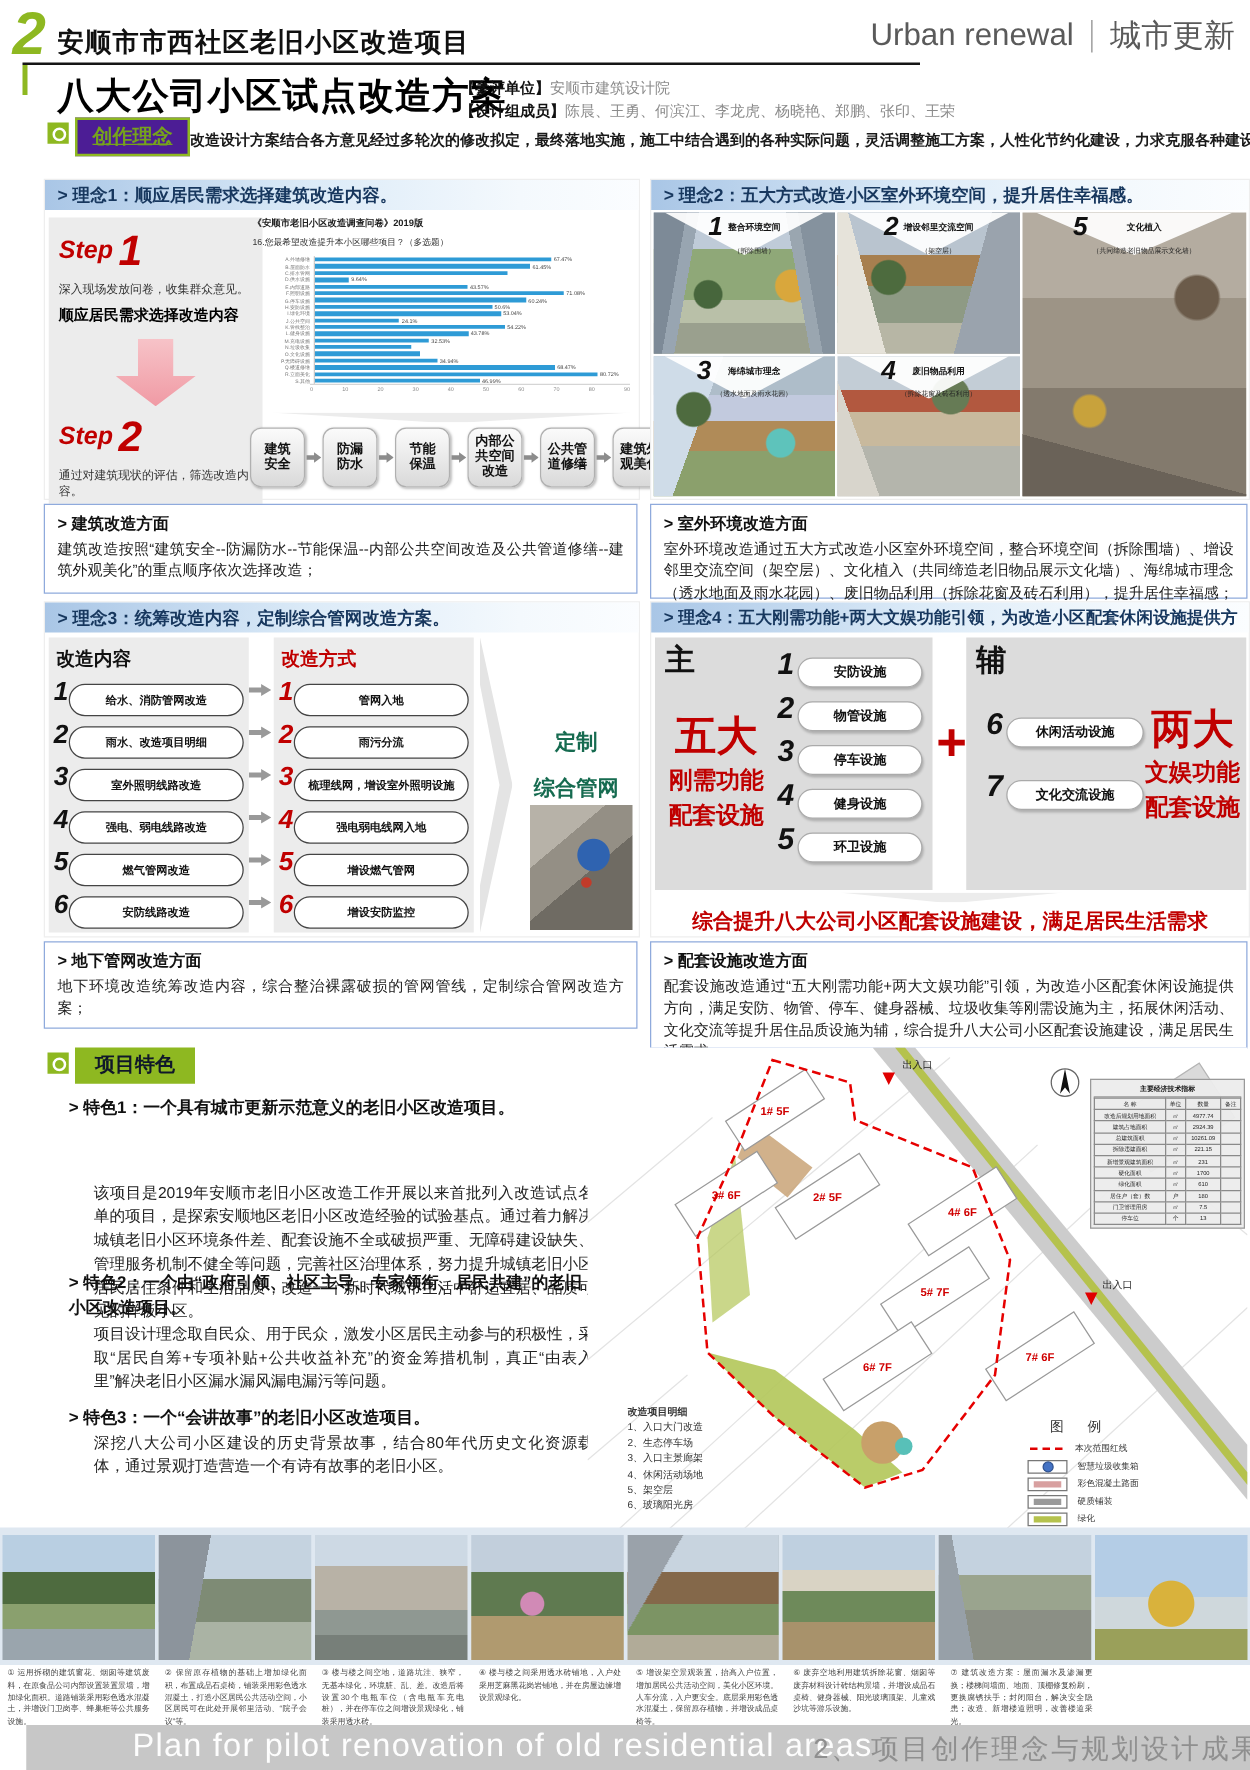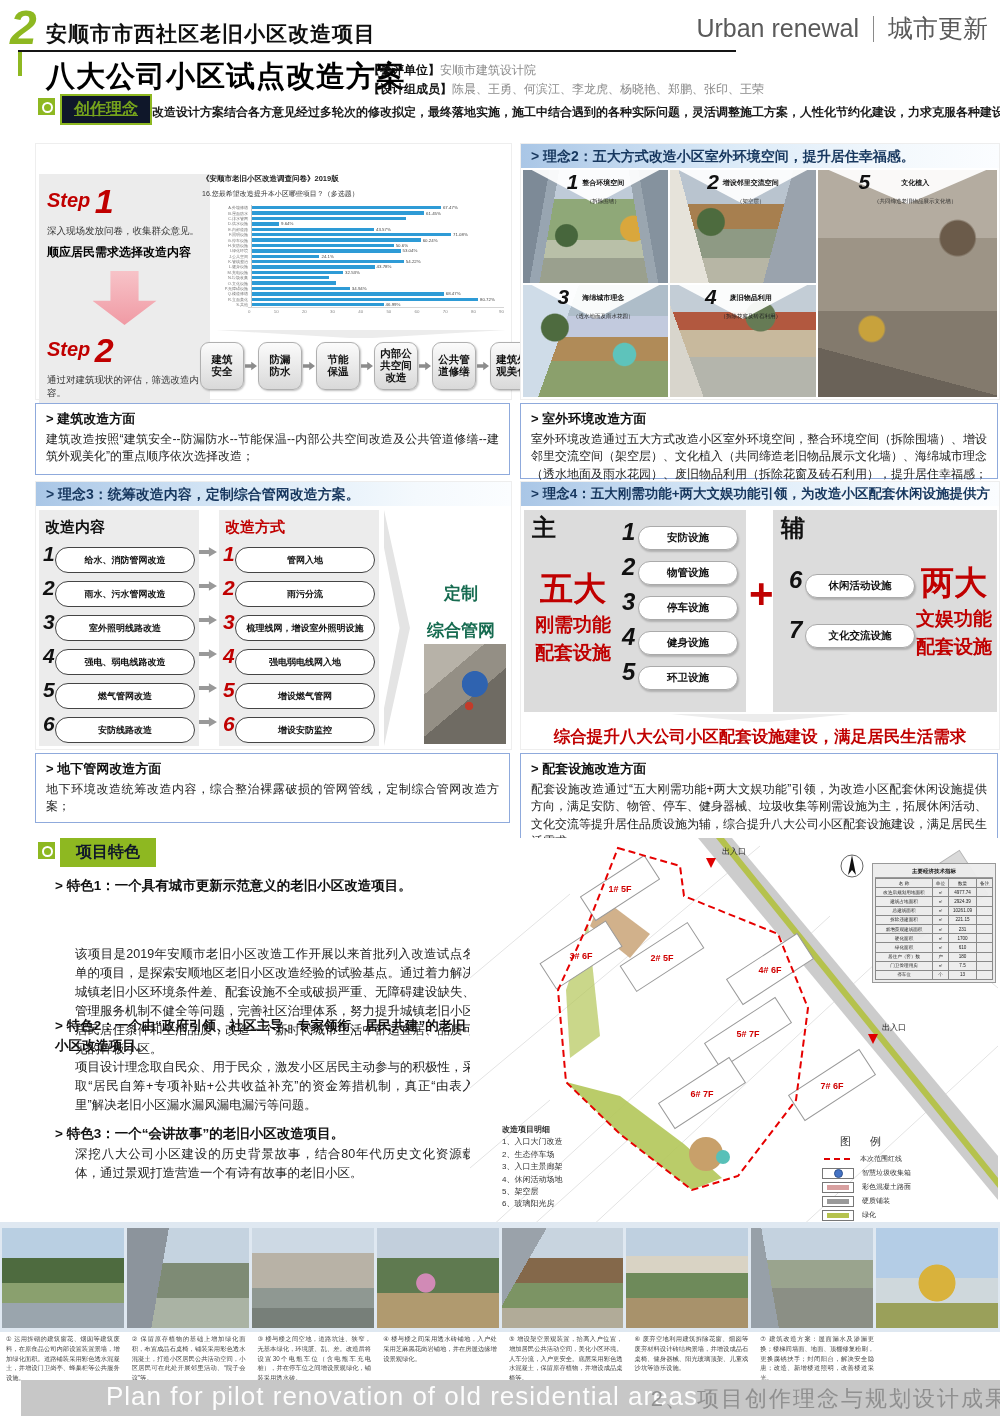--- a/index.html
+++ b/index.html
@@ -15,21 +15,21 @@
   .corner .en{padding-right:14px;}
   .corner .divider{width:1px;height:26px;background:#8a8a8a;margin-right:14px;}
   .scheme{left:46px;top:57px;font-size:29px;font-weight:900;color:#000;letter-spacing:1px;}
   .credits{left:368px;top:61px;font-size:12px;line-height:1.55;}
   .credits b{color:#111;}
   .credits span{color:#8b8b8b;}
   
   .secicon{width:17px;height:17px;background:#8eb821;position:absolute;}
   .secicon::after{content:"";position:absolute;left:4px;top:4px;width:7px;height:7px;border:2px solid #fff;border-radius:50%;}
   .seclabel1{left:60px;top:94px;border:2px solid #8eb821;color:#76a31c;font-weight:bold;font-size:16px;
-             padding:3px 12px;text-decoration:underline;background:#0f172a;}
+             padding:3px 12px;text-decoration:underline;background:#4c1d95;}
   .seclabel2{left:60px;top:838px;background:#8eb821;color:#0f172a;font-weight:bold;font-size:16px;padding:4px 16px;}
   .intro{left:152px;top:104px;width:846px;font-size:12px;font-weight:bold;color:#1a1a1a;white-space:nowrap;}
   
   .panel{position:absolute;background:#fff;}
   .phead{position:relative;height:24px;line-height:24px;padding-left:10px;font-weight:bold;font-size:14px;color:#17375e;
          background:linear-gradient(to right,#a9c6e6,#dcebf8 45%,#f4f9fd 80%,#fbfdff);}
   .graybox{position:absolute;background:#ececec;}
   .stepword{color:#c00000;font-style:italic;font-weight:bold;font-size:20px;}
   .stepnum{color:#c00000;font-style:italic;font-weight:bold;font-size:34px;vertical-align:-6px;}
   .steptext{font-size:9.5px;color:#333;margin-top:4px;}
@@ -184,20 +184,21 @@
   <div class="abs credits">
     <div><b>【参评单位】</b><span>安顺市建筑设计院</span></div>
     <div><b>【设计组成员】</b><span>陈晨、王勇、何滨江、李龙虎、杨晓艳、郑鹏、张印、王荣</span></div>
   </div>
 
   <div class="secicon" style="left:38px;top:98px;"></div>
   <div class="abs seclabel1">创作理念</div>
   <div class="abs intro">改造设计方案结合各方意见经过多轮次的修改拟定，最终落地实施，施工中结合遇到的各种实际问题，灵活调整施工方案，人性化节约化建设，力求克服各种建设压力。</div>
 
   <div class="panel" style="left:35px;top:143px;width:475px;height:255px;border:1px solid #eee;">
+    <div class="phead">&gt; 理念1：顺应居民需求选择建筑改造内容。</div>
     <div class="graybox" style="left:3px;top:30px;width:155px;height:220px;padding:8px 8px;">
       <div><span class="stepword">Step</span> <span class="stepnum">1</span></div>
       <div class="steptext">深入现场发放问卷，收集群众意见。</div>
       <div class="stepbold">顺应居民需求选择改造内容</div>
       <div class="pinkarrow"></div>
       <div><span class="stepword">Step</span> <span class="stepnum">2</span></div>
       <div class="steptext">通过对建筑现状的评估，筛选改造内容。</div>
       <div class="stepbold">按照重点顺序依次选择改造</div>
     </div>
     <div class="cht">
@@ -448,21 +449,21 @@
     <div class="graybox" style="left:3px;top:28px;width:160px;height:236px;">
       <div class="collabel">改造内容</div>
       <div>
 
       <div class="prow">
             <span class="pnum">1</span>
             <span class="pill">给水、消防管网改造</span>
           </div>
           <div class="prow">
             <span class="pnum">2</span>
-            <span class="pill">雨水、污水管网改造</span>
+            <span class="pill">雨水、改造项目明细</span>
           </div>
           <div class="prow">
             <span class="pnum">3</span>
             <span class="pill">室外照明线路改造</span>
           </div>
           <div class="prow">
             <span class="pnum">4</span>
             <span class="pill">强电、弱电线路改造</span>
           </div>
           <div class="prow">

